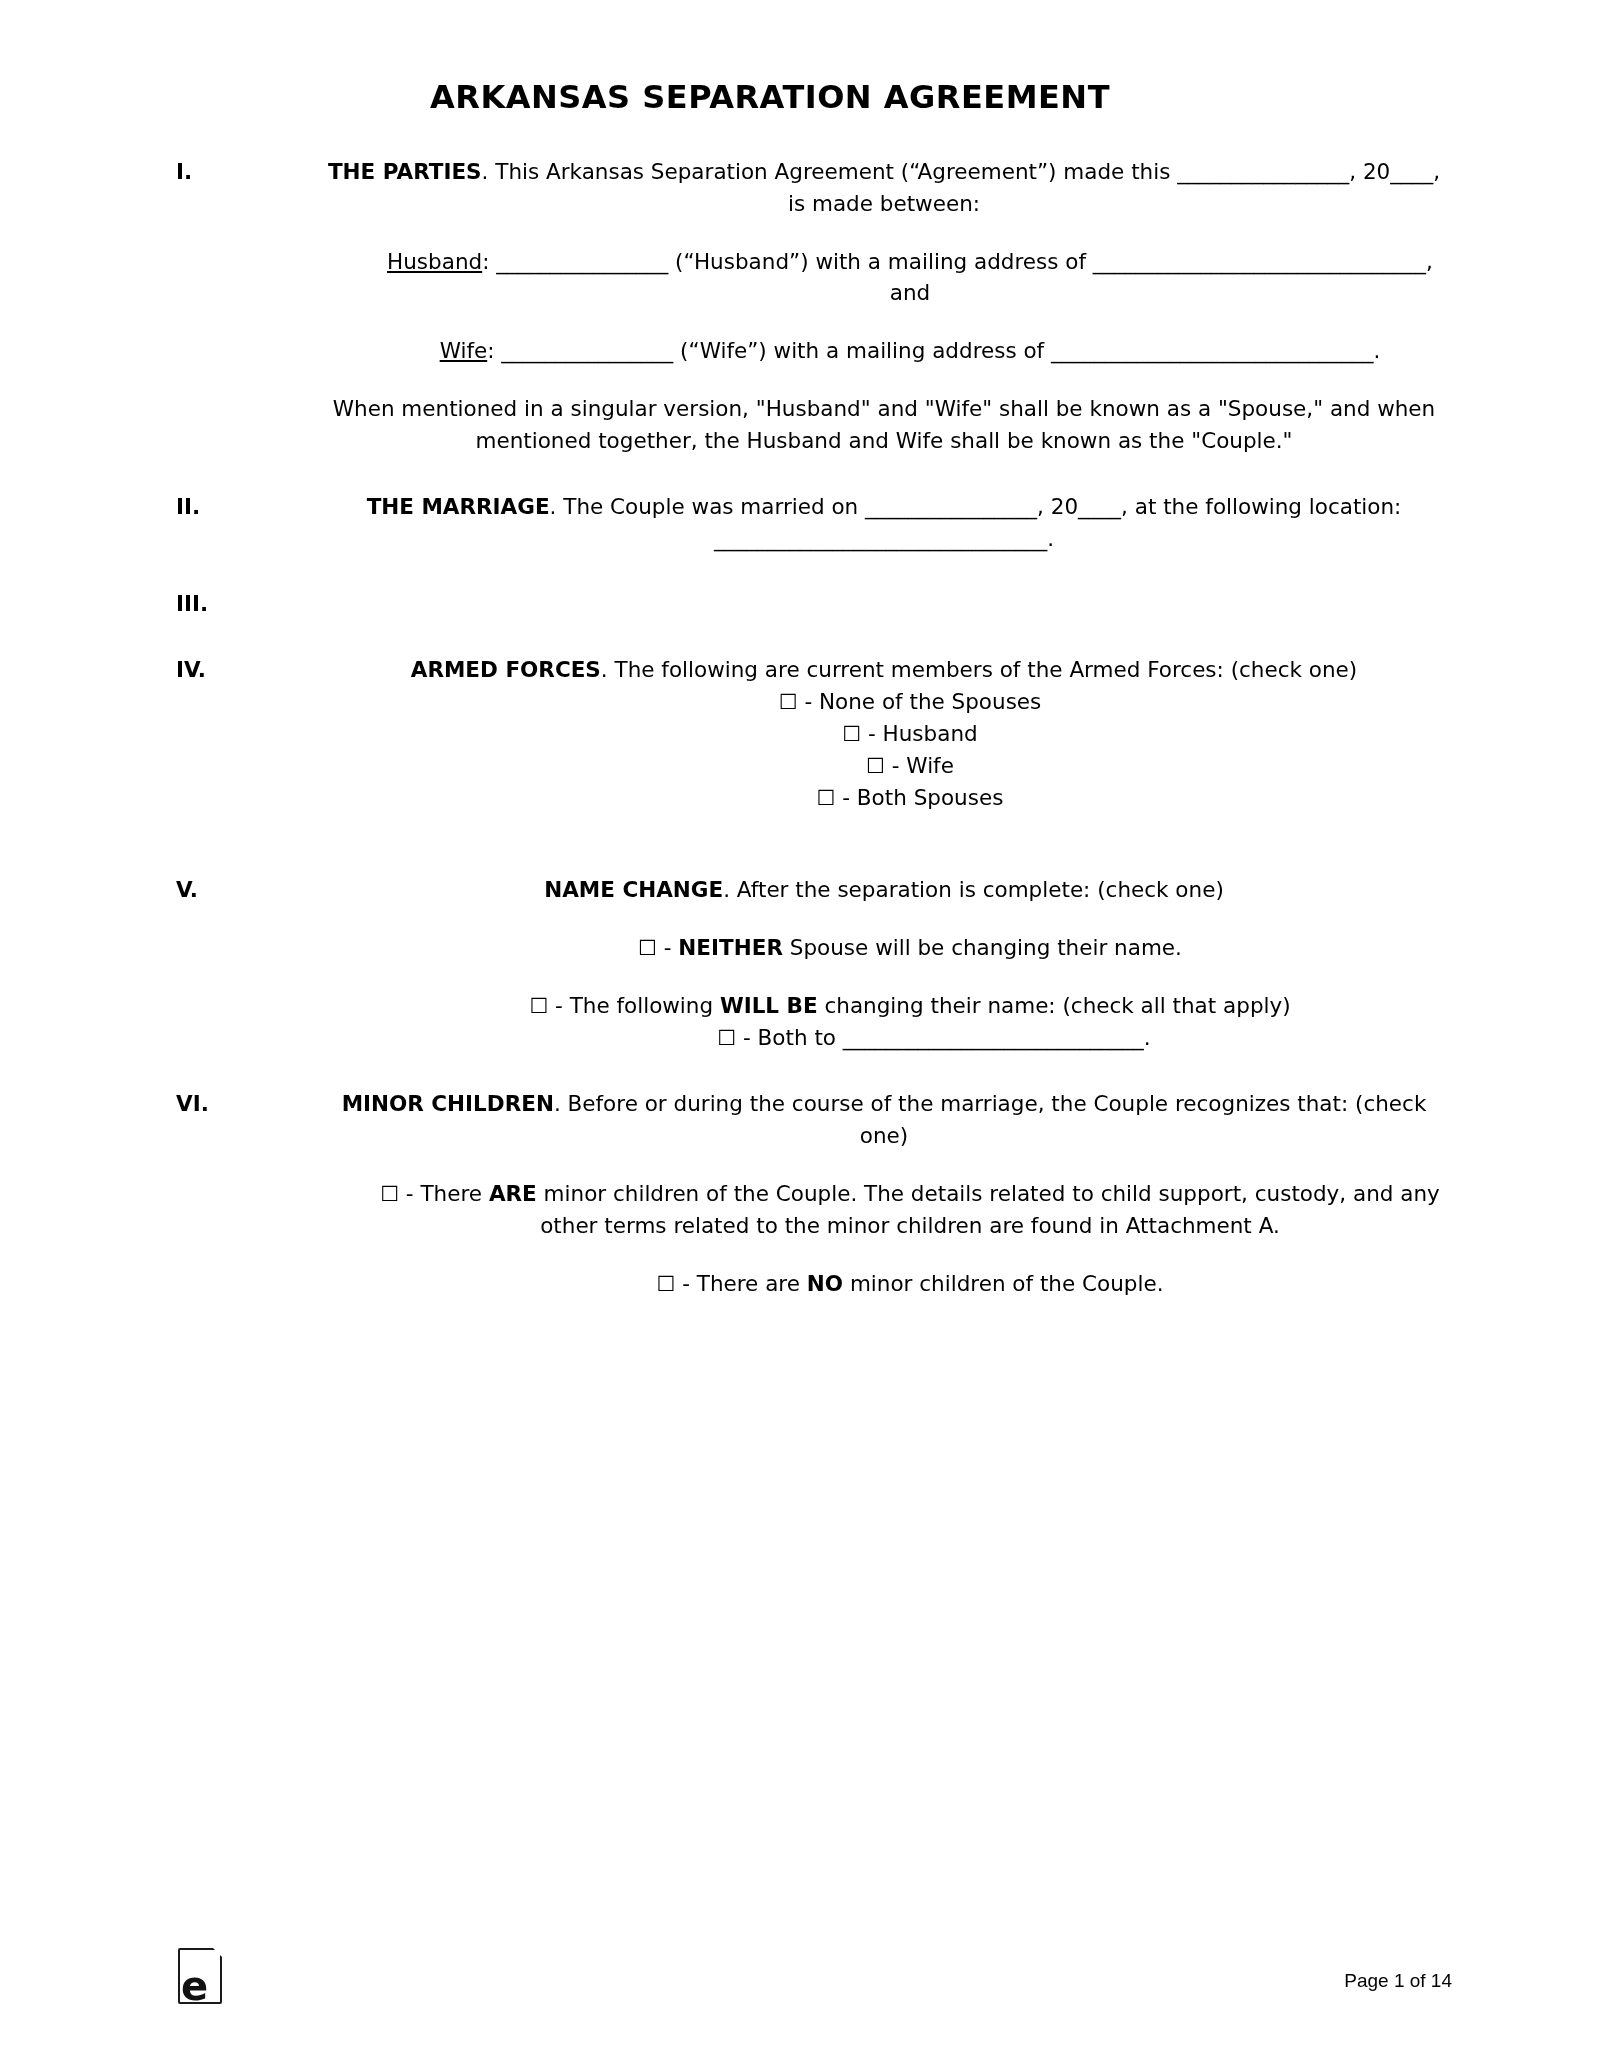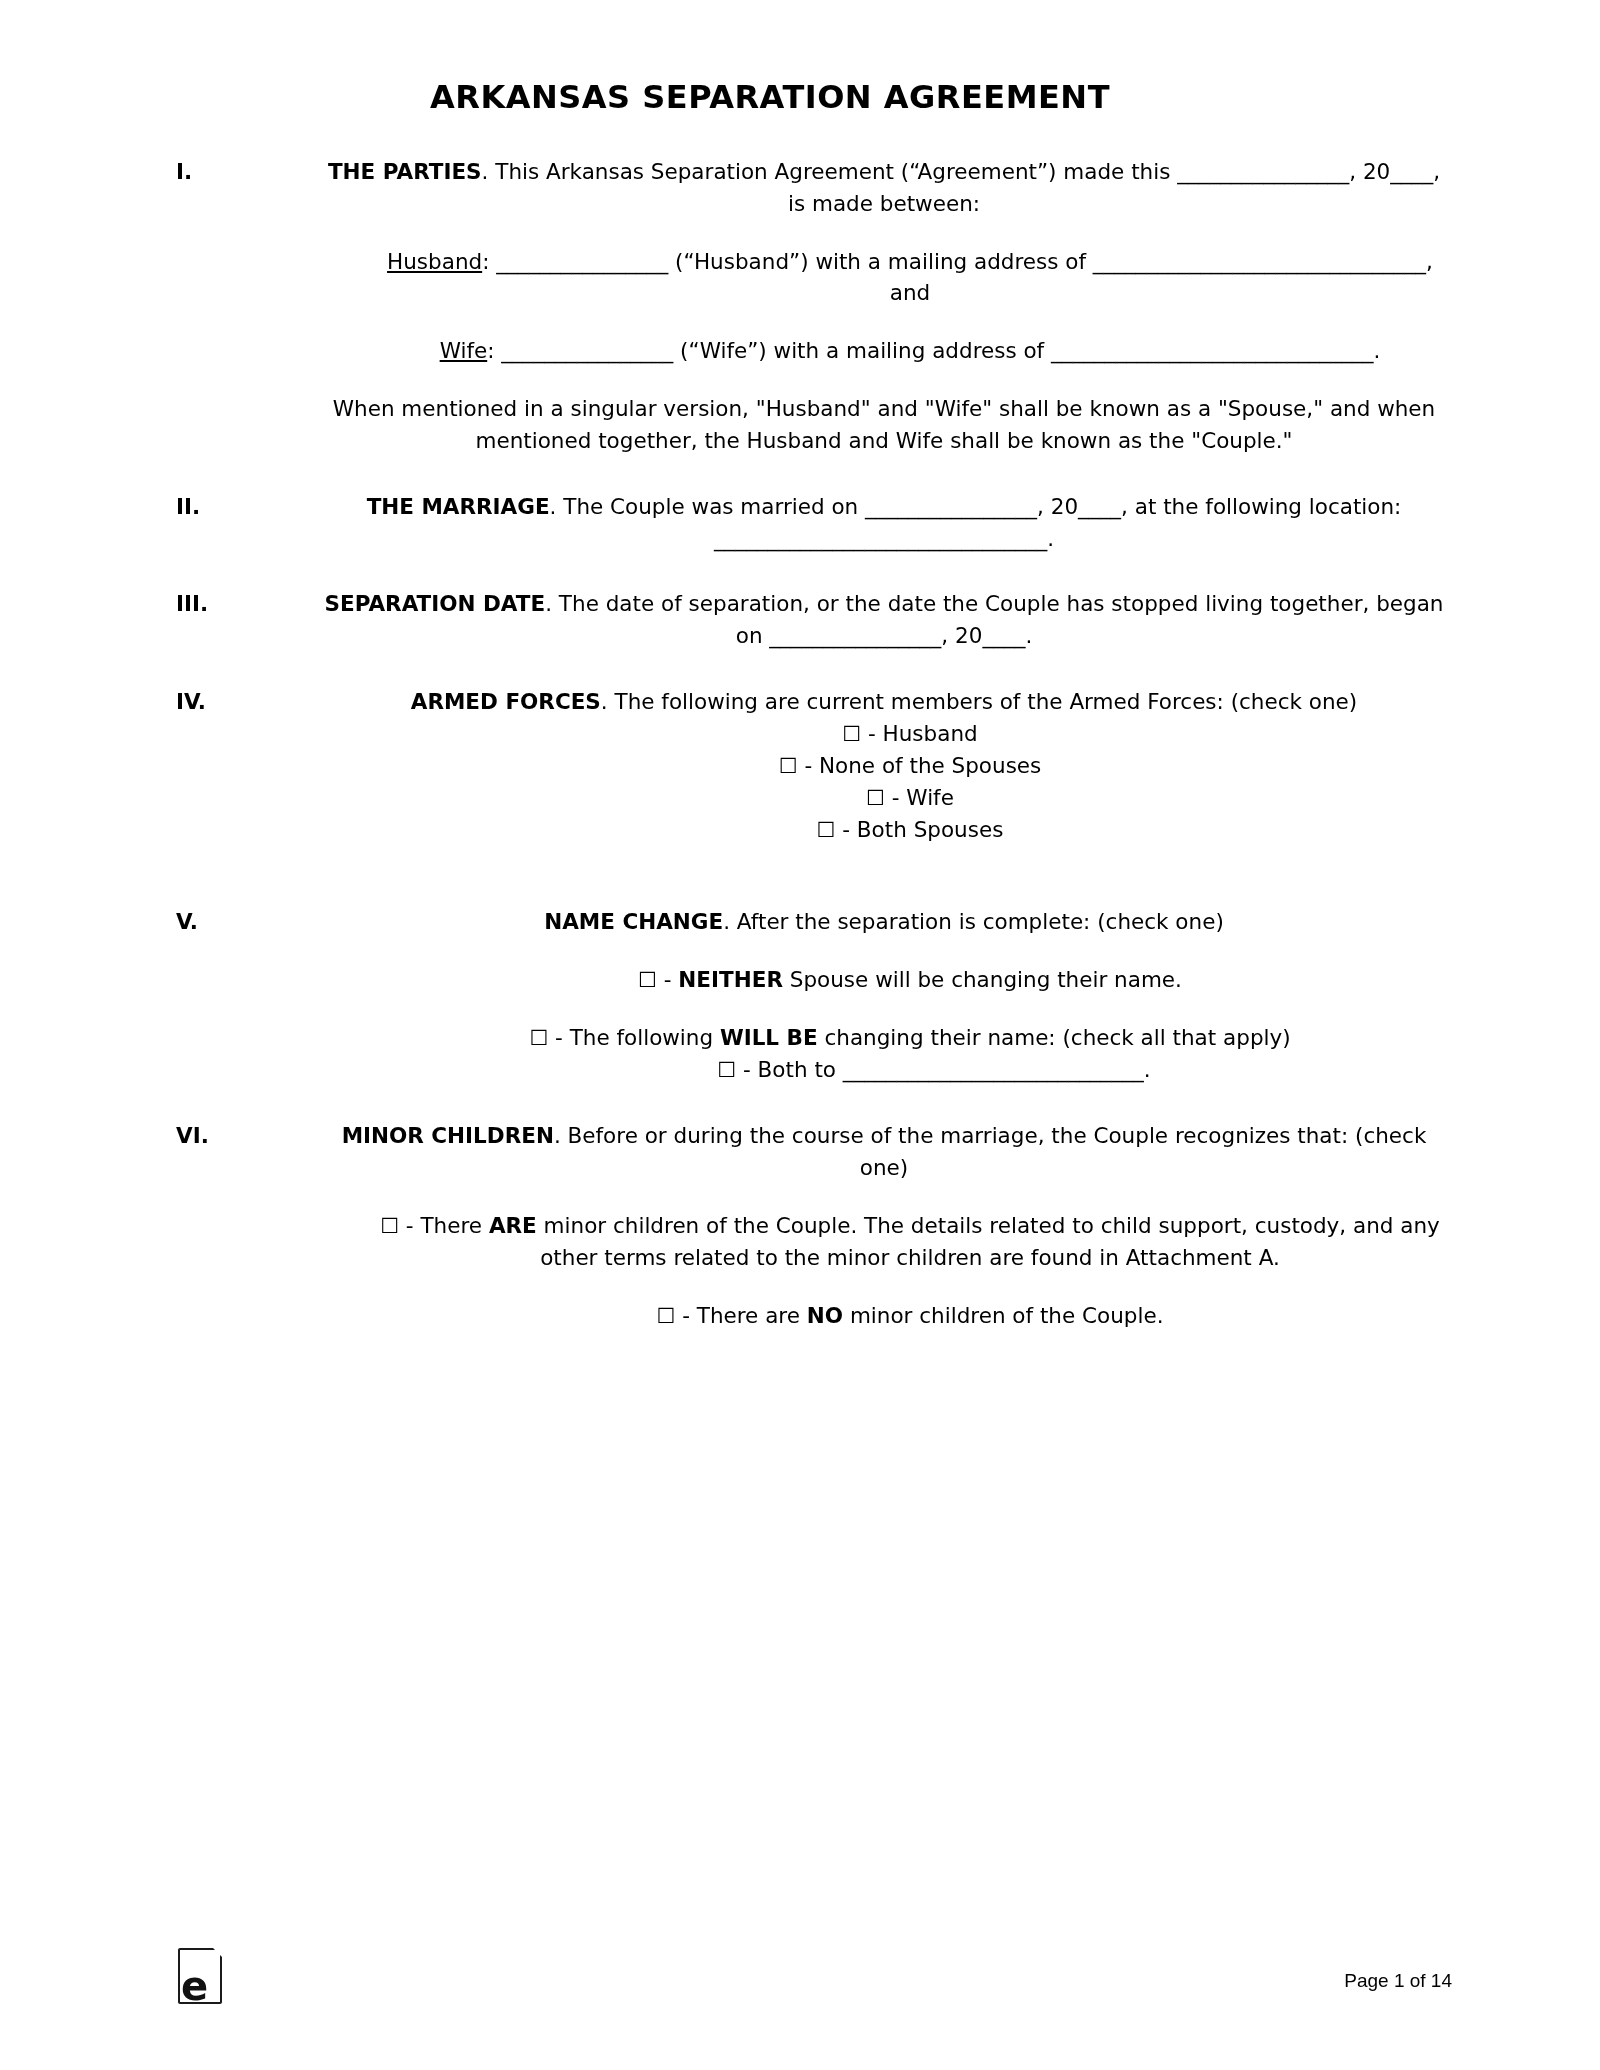--- a/index.html
+++ b/index.html
@@ -144,33 +144,30 @@
       <div class="clause-num">II.</div>
       <div class="clause-body">
         <p><b>THE MARRIAGE</b><span>. The Couple was married on ________________, 20____, at the following location: _______________________________.</span></p>
       </div>
     </div>
 
     <div class="spacer-lg"></div>
 
     <div class="clause">
       <div class="clause-num">III.</div>
-      <div class="clause-body">
-        <p><b>SEPARATION DATE</b><span>. The date of separation, or the date the Couple has stopped living together, began on ________________, 20____.</span></p>
-      </div>
     </div>
 
     <div class="spacer-lg"></div>
 
     <div class="clause">
       <div class="clause-num">IV.</div>
       <div class="clause-body">
         <p><b>ARMED FORCES</b><span>. The following are current members of the Armed Forces: (check one)</span></p>
+        <div class="indent-1 checkline"><span class="cb">☐</span> <span>- None of the Spouses</span></div>
         <div class="indent-1 checkline"><span class="cb">☐</span> <span>- Husband</span></div>
-        <div class="indent-1 checkline"><span class="cb">☐</span> <span>- None of the Spouses</span></div>
         <div class="indent-1 checkline"><span class="cb">☐</span> <span>- Wife</span></div>
         <div class="indent-1 checkline"><span class="cb">☐</span> <span>- Both Spouses</span></div>
       </div>
     </div>
 
     <div class="spacer-lg"></div>
     <div class="spacer-md"></div>
 
     <div class="clause">
       <div class="clause-num">V.</div>

